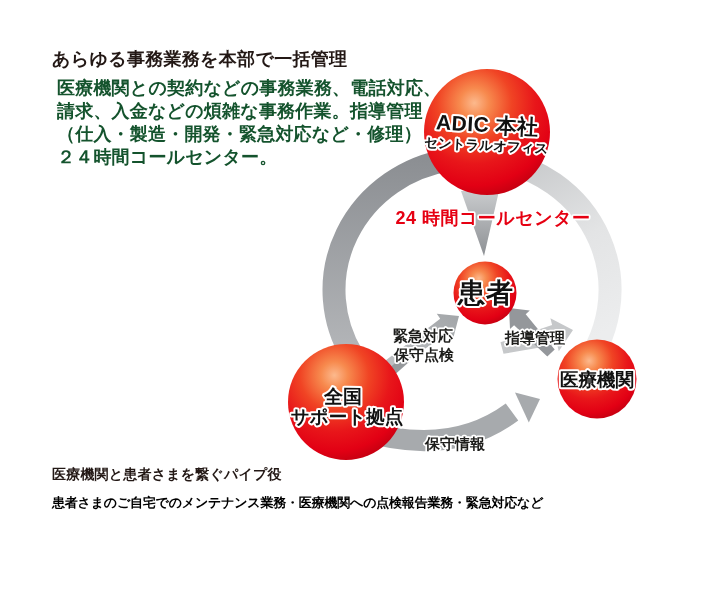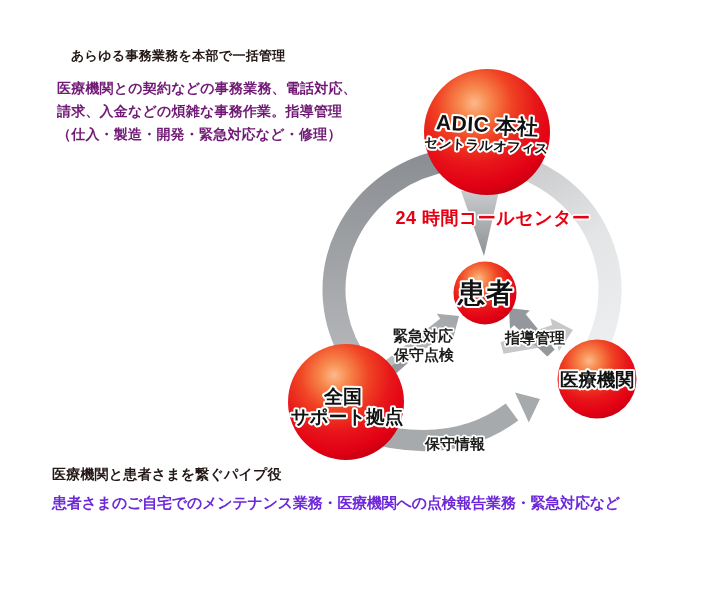--- a/index.html
+++ b/index.html
@@ -2,24 +2,24 @@
 <html><head>
 <meta charset="utf-8">
 <style>
   html,body{margin:0;padding:0;background:#ffffff;}
   .page{
     position:relative;width:709px;height:591px;background:#ffffff;overflow:hidden;
     font-family:"Liberation Sans",sans-serif;
   }
   .tblock{position:absolute;white-space:nowrap;}
   .heading{color:#231815;font-weight:bold;}
-  .top-heading{left:71px;top:47px;font-size:13px;letter-spacing:0.3px;}
-  .top-body{left:57px;top:77px;font-size:14px;line-height:23px;color:#701a75;font-weight:bold;letter-spacing:0.2px;}
+  .top-heading{left:52px;top:47px;font-size:18px;letter-spacing:0.3px;}
+  .top-body{left:57px;top:77px;font-size:18px;line-height:23px;color:#14532d;font-weight:bold;letter-spacing:0.2px;}
   .bottom-heading{left:52px;top:466px;font-size:14px;letter-spacing:0.2px;}
-  .bottom-body{left:52px;top:491px;font-size:15px;line-height:24px;color:#6d28d9;font-weight:bold;letter-spacing:-0.2px;}
+  .bottom-body{left:52px;top:491px;font-size:13px;line-height:24px;color:#000000;font-weight:bold;letter-spacing:-0.2px;}
   svg.diagram{position:absolute;left:0;top:0;}
   .sphere-label{
     font-family:"Liberation Sans",sans-serif;font-weight:bold;fill:#111111;
     paint-order:stroke fill;stroke:#ffffff;stroke-width:4px;stroke-linejoin:round;
     text-anchor:middle;
   }
   .flow-label{
     font-family:"Liberation Sans",sans-serif;font-weight:bold;fill:#1d1d1b;
     paint-order:stroke fill;stroke:#ffffff;stroke-width:3.5px;stroke-linejoin:round;
     text-anchor:middle;font-size:15px;
@@ -34,20 +34,21 @@
 <body>
 
 <div class="page">
 
   <div class="tblock heading top-heading">あらゆる事務業務を本部で一括管理</div>
 
   <div class="tblock top-body">
     <div>医療機関との契約などの事務業務、電話対応、</div>
     <div>請求、入金などの煩雑な事務作業。指導管理</div>
     <div>（仕入・製造・開発・緊急対応など・修理）</div>
+    <div>２４時間コールセンター。</div>
   </div>
 
   <svg class="diagram" width="709" height="591" viewBox="0 0 709 591" xmlns="http://www.w3.org/2000/svg">
     <defs>
       <radialGradient id="ball" cx="0.40" cy="0.27" r="0.78">
         <stop offset="0" stop-color="#fcb98d"></stop>
         <stop offset="0.15" stop-color="#f78a4e"></stop>
         <stop offset="0.38" stop-color="#f04424"></stop>
         <stop offset="0.62" stop-color="#e8161a"></stop>
         <stop offset="0.84" stop-color="#e20014"></stop>

